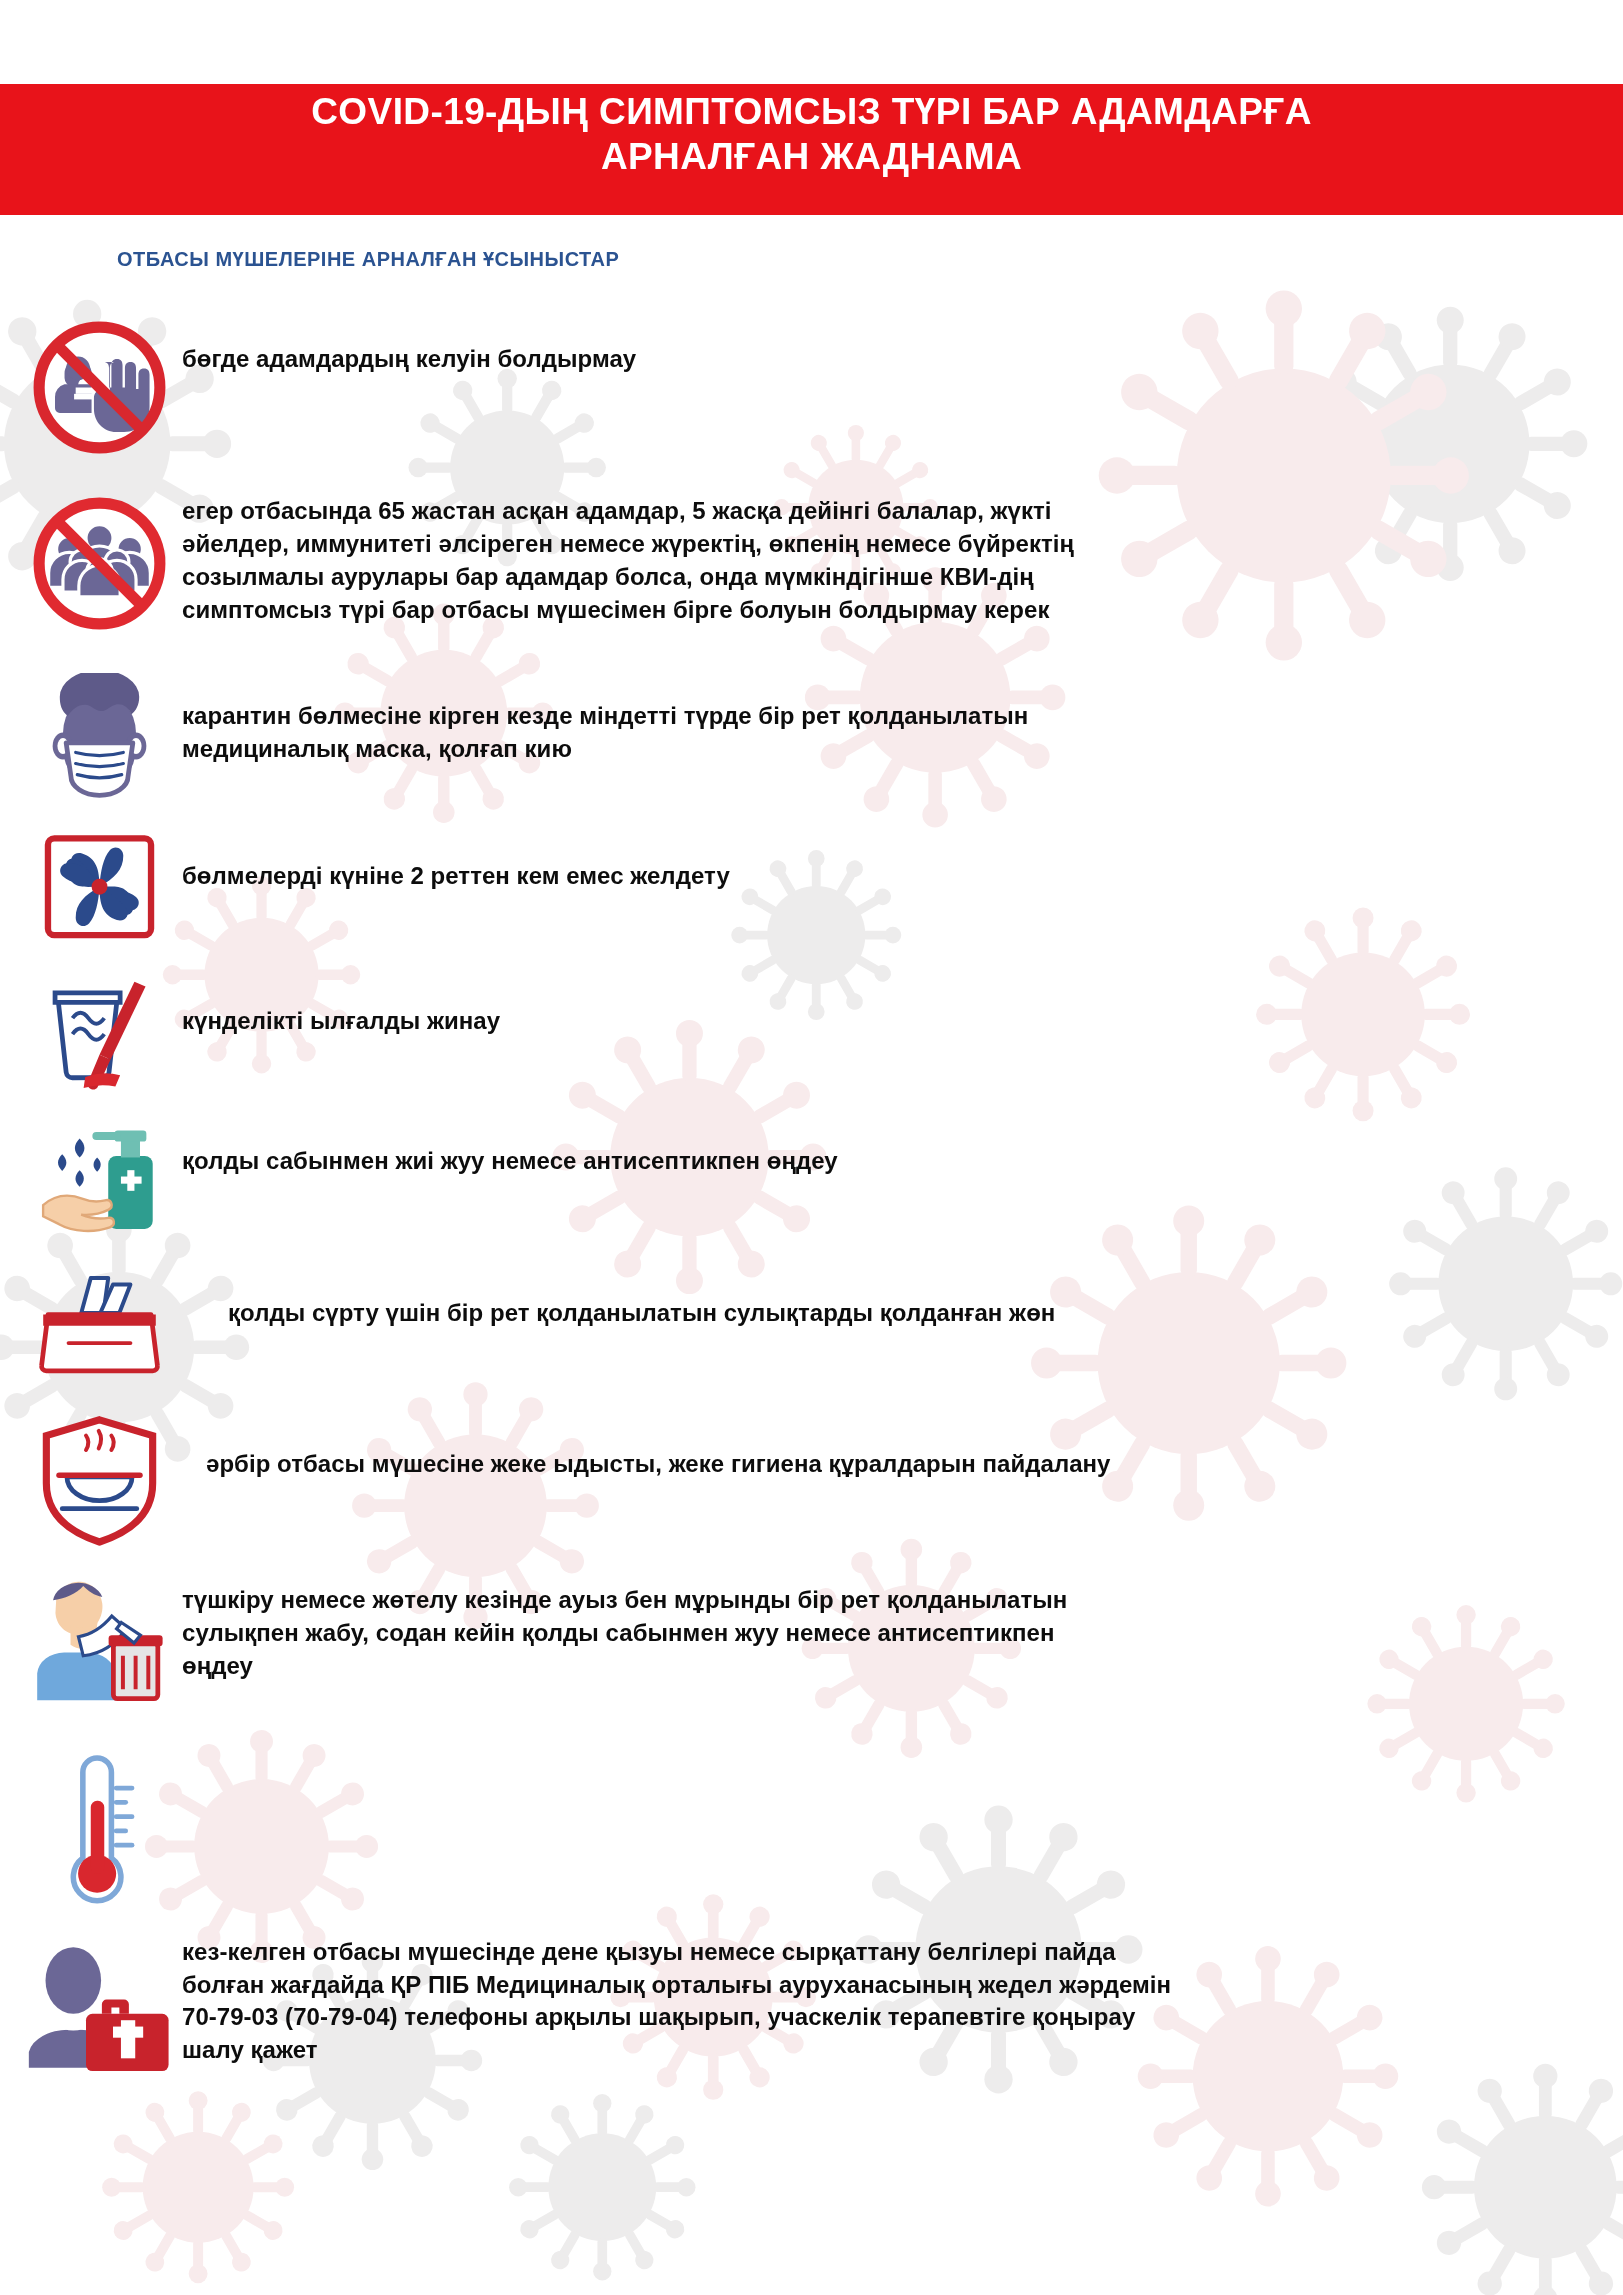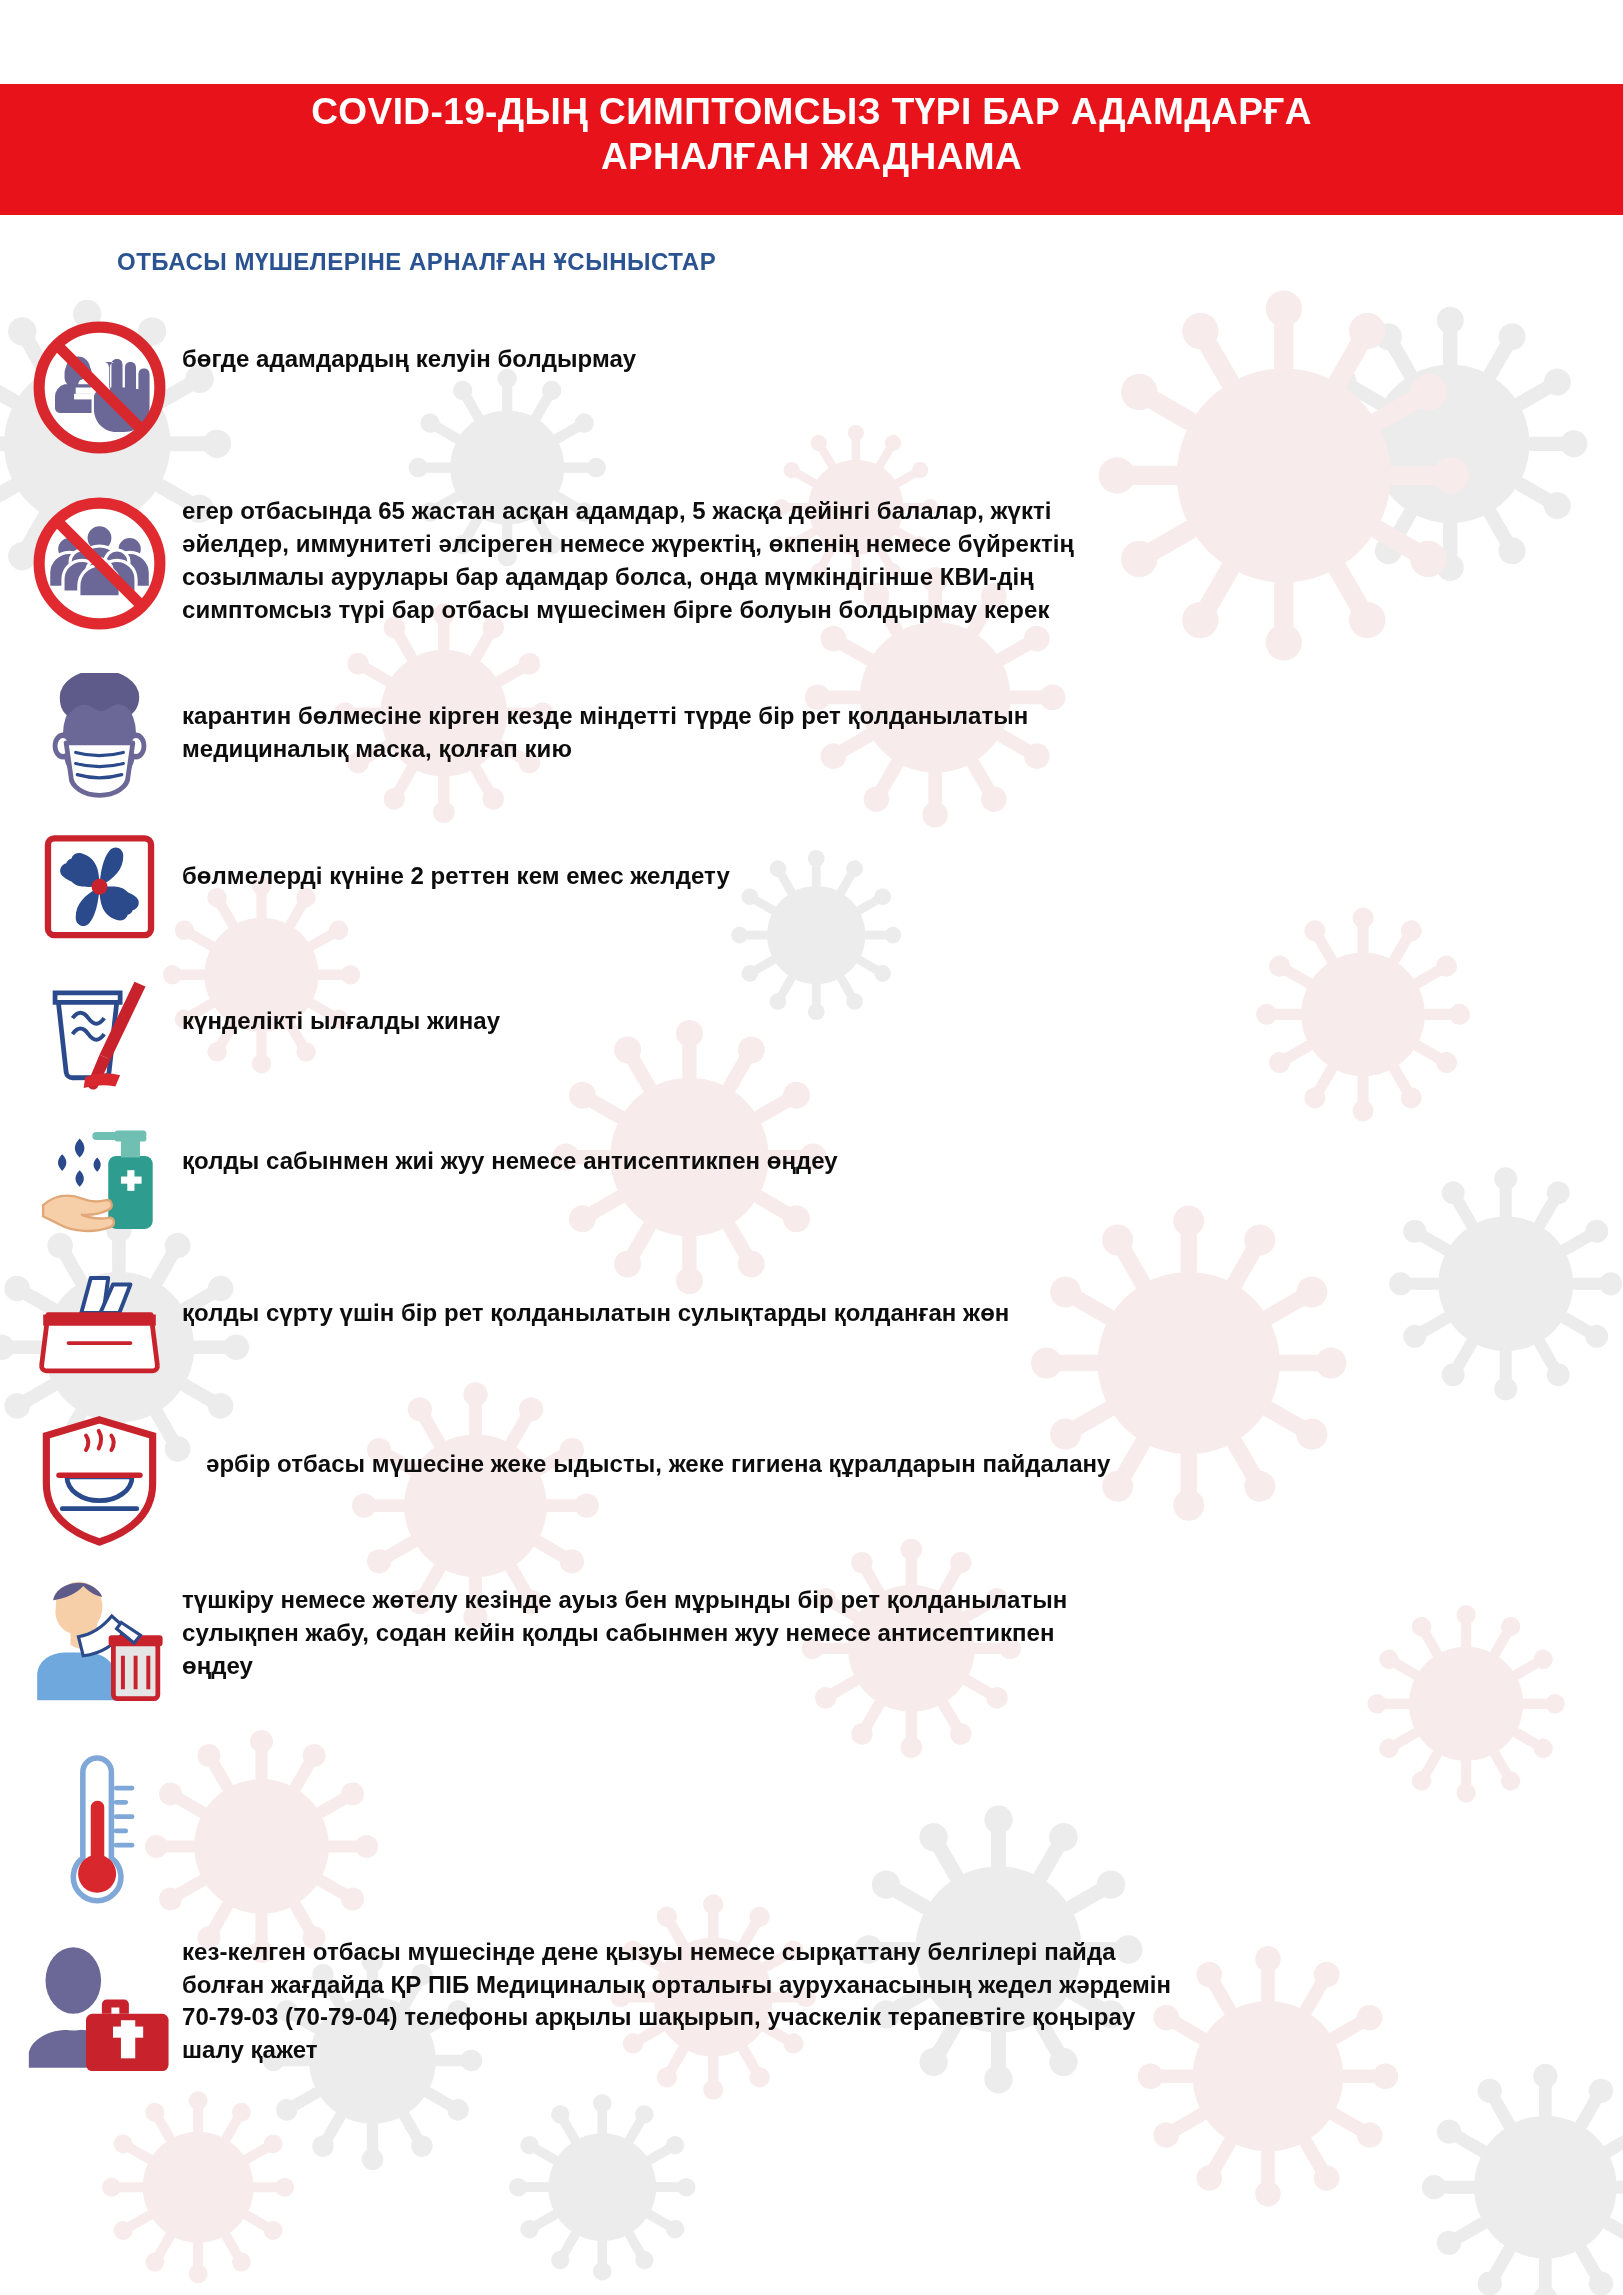--- a/index.html
+++ b/index.html
@@ -58,21 +58,21 @@
     text-align: center;
     white-space: nowrap;
   }
 
   
   .section-heading {
     position: absolute;
     top: 248px;
     left: 117px;
     color: #2B5391;
-    font-size: 24px;
+    font-size: 20px;
     font-weight: bold;
     letter-spacing: 0.5px;
     white-space: nowrap;
   }
 
   
   .items {
     position: absolute;
     top: 314px;
     left: 0;
@@ -127,21 +127,21 @@
   .i5  { height: 143px; }
   .i5  .item-icon { padding-top: 1.6px; }
   .i5  .item-text { padding-top: 38px; }
 
   .i6  { height: 151px; }
   .i6  .item-icon { padding-top: 3.2px; }
   .i6  .item-text { padding-top: 35px; }
 
   .i7  { height: 151px; }
   .i7  .item-icon { padding-top: 6.3px; }
-  .i7  .item-text { padding-top: 36px; }
+  .i7  .item-text { padding-top: 36px; margin-left: 46px; }
 
   .i8  { height: 155px; gap: 24px; }
   .i8  .item-icon { padding-top: 3.2px; }
   .i8  .item-text { padding-top: 36px; }
 
   .i9  { height: 186px; }
   .i9  .item-icon { padding-top: 11px; }
   .i9  .item-text { padding-top: 17.4px; }
 
   .i10 { height: 170px; }

